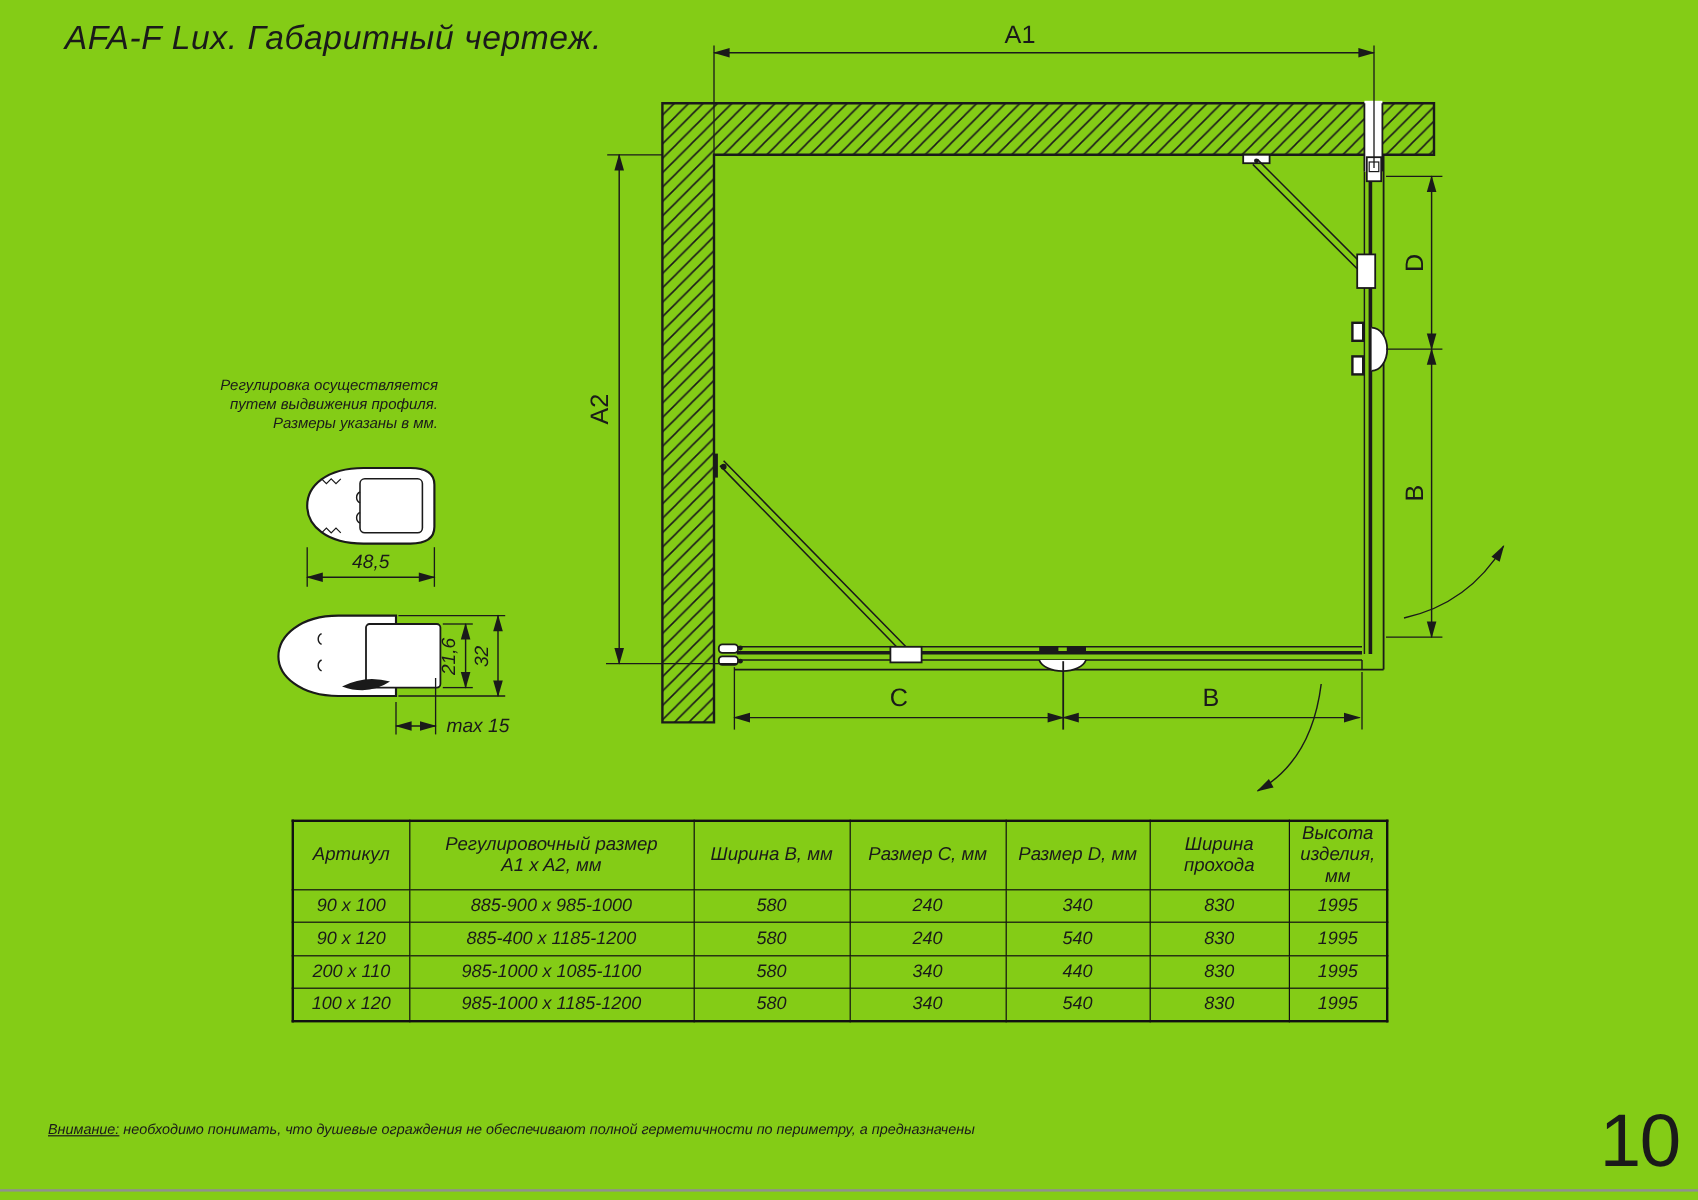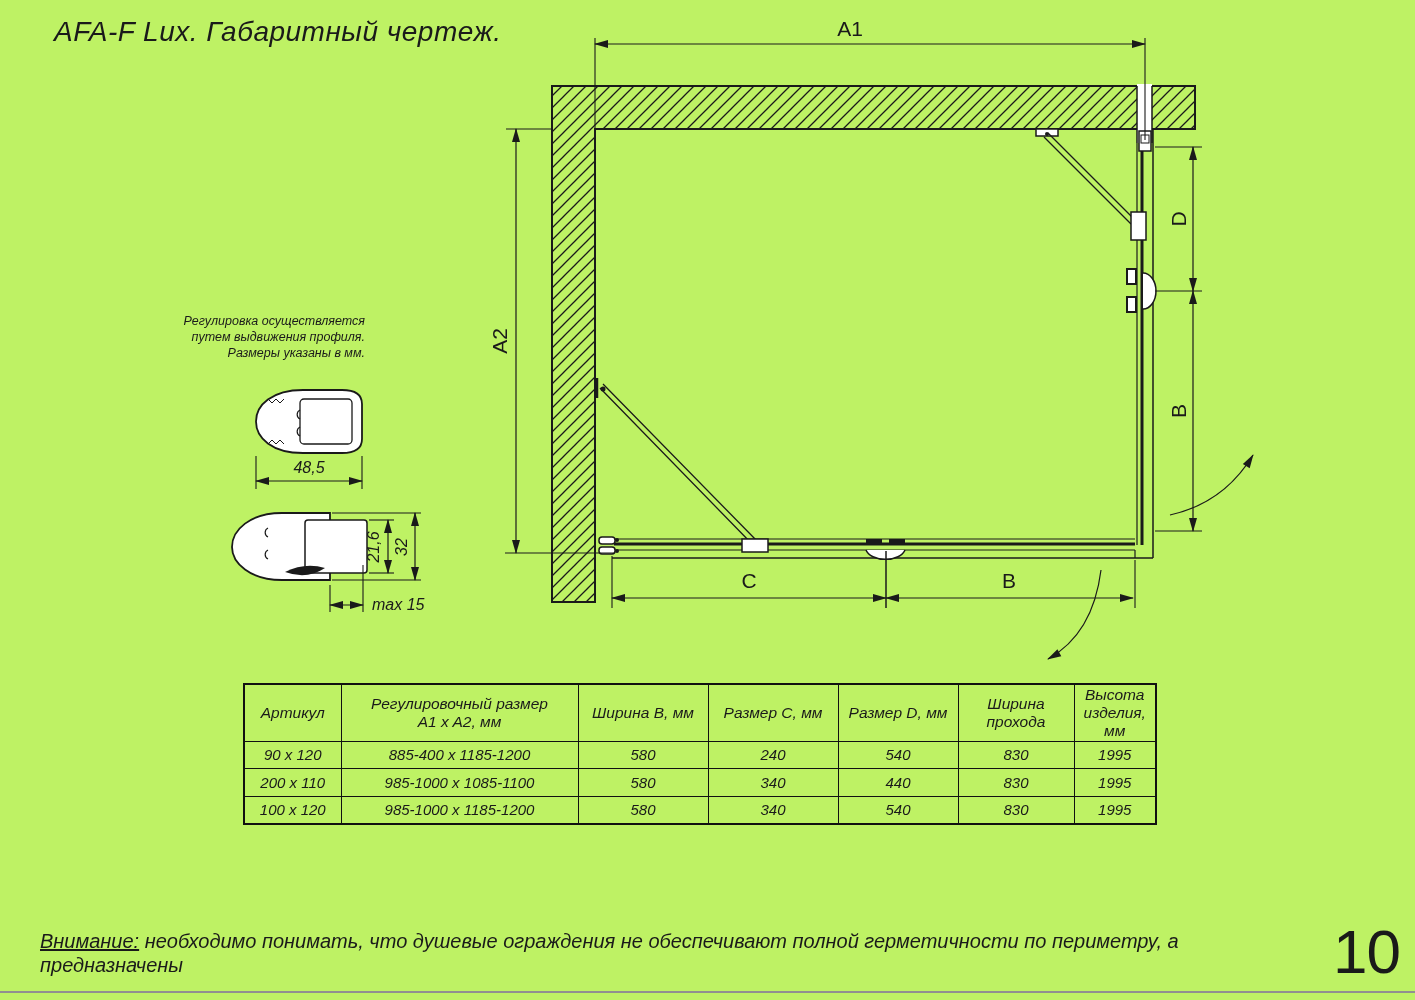--- a/index.html
+++ b/index.html
@@ -1,20 +1,20 @@
 <!DOCTYPE html>
 <html style="--ink: #1a1a1a;"><head>
 <meta charset="utf-8">
 <style>
   :root { --ink: #1a1a1a; }
   * { box-sizing: border-box; }
   body { margin: 0; background: #e8e8e8; }
   .page {
     position: relative; width: 1415px; height: 1000px;
-    background: #bef264; overflow: hidden;
+    background: #84cc16; overflow: hidden;
     font-family: "Liberation Sans", sans-serif; color: var(--ink);
   }
   .title {
     position: absolute; left: 54px; top: 16px;
     font-size: 28px; font-style: italic; letter-spacing: 0.5px;
     white-space: nowrap;
   }
   svg.drawing { position: absolute; left: 0; top: 0; }
   svg.drawing text { fill: var(--ink); }
   .dl  { font-size: 21px; font-family: "Liberation Sans", sans-serif; }
@@ -29,21 +29,21 @@
   table.spec th, table.spec td {
     border: 1.6px solid #111; font-weight: 400; padding: 1px 2px;
     white-space: pre-line; line-height: 1.15; vertical-align: middle;
   }
   table.spec { border: 2.5px solid #111; }
   table.spec thead th { height: 57px; font-size: 15.5px; }
   table.spec tbody td { height: 27.5px; }
 
   .warning {
     position: absolute; left: 40px; top: 929px; width: 1140px;
-    font-style: italic; font-size: 20px; line-height: 24px;
+    font-style: italic; font-size: 12px; line-height: 24px;
   }
   .warning .u { text-decoration: underline; }
   .pagenum {
     position: absolute; left: 1324px; top: 916px; width: 76px;
     font-size: 62px; text-align: right; letter-spacing: -1px;
   }
   .bottom-line {
     position: absolute; left: 0; top: 991px; width: 1415px; height: 2px;
     background: #909090;
   }
@@ -210,20 +210,29 @@
         <th>Размер D, мм</th>
         <th>Ширина
 прохода</th>
         <th>Высота
 изделия,
 мм</th>
       </tr>
     </thead>
     <tbody>
       <tr>
+        <td>90 x 100</td>
+        <td>885-900 x 985-1000</td>
+        <td>580</td>
+        <td>240</td>
+        <td>340</td>
+        <td>830</td>
+        <td>1995</td>
+      </tr>
+      <tr>
         <td>90 x 120</td>
         <td>885-400 x 1185-1200</td>
         <td>580</td>
         <td>240</td>
         <td>540</td>
         <td>830</td>
         <td>1995</td>
       </tr>
       <tr>
         <td>200 x 110</td>

